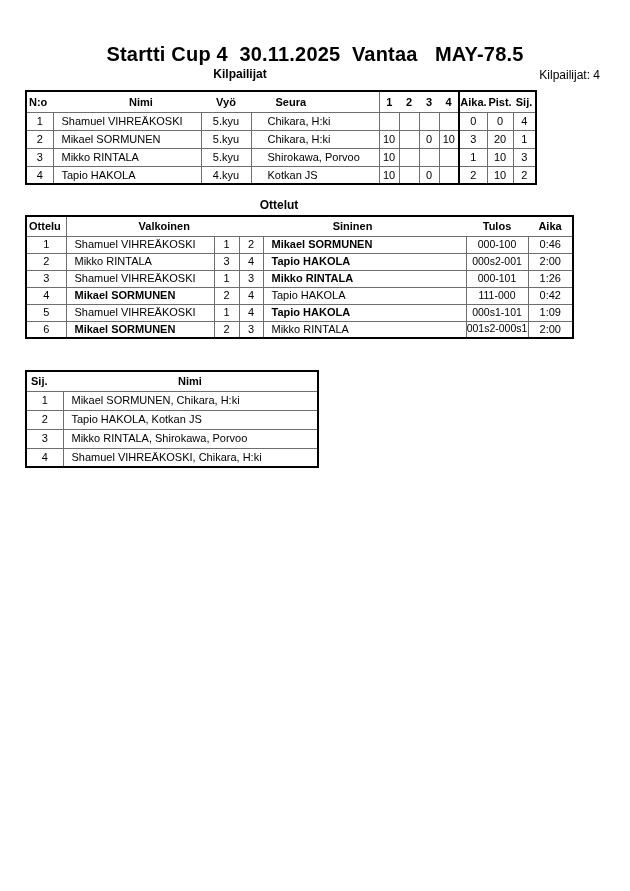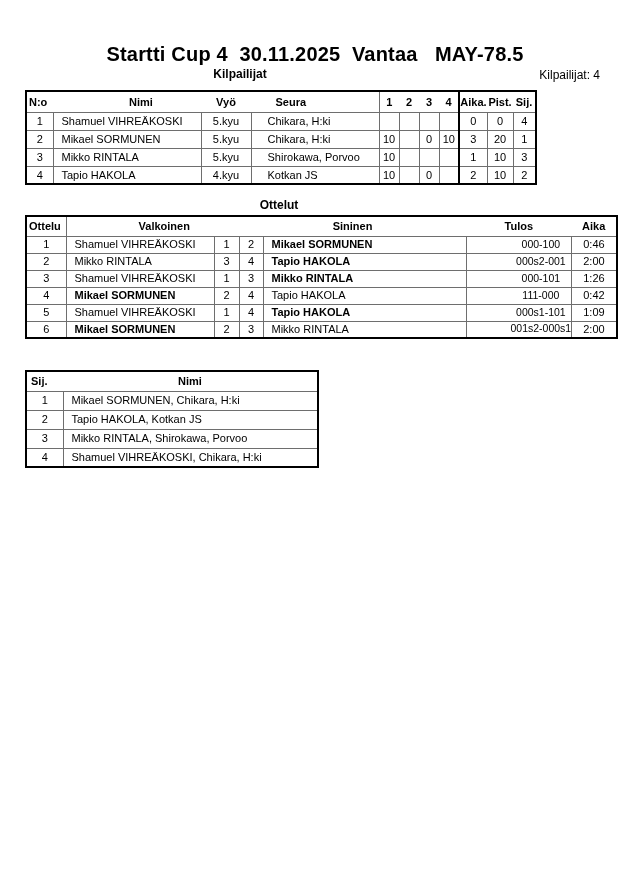--- a/index.html
+++ b/index.html
@@ -42,21 +42,21 @@
   .t1 th.h-nimi  { padding-left:28px; }
   .t1 th.h-seura { padding-right:48px; }
   .t1 th.h-c1    { border-left:1px solid #6e6e6e; }
   .t1 th.h-voit, .t1 td.b-voit { border-left:2px solid #000; }
 
   
   .t2 tr.hdr  { height:20px; }
   .t2 tr.data { height:17px; }
   .t2 th.h-ottelu { border-right:1px solid #6e6e6e; }
   .t2 th.h-valkoinen { padding-left:23px;margin-top:24px; }
-  .t2 td.tulos { font-size:10.5px;padding-left:44px; }
+  .t2 td.tulos { font-size:10.5px; }
 
   
   .t3 tr.hdr  { height:20px; }
   .t3 tr.data { height:19px; }
 </style>
 </head>
 <body>
 
 <div class="page">
 

